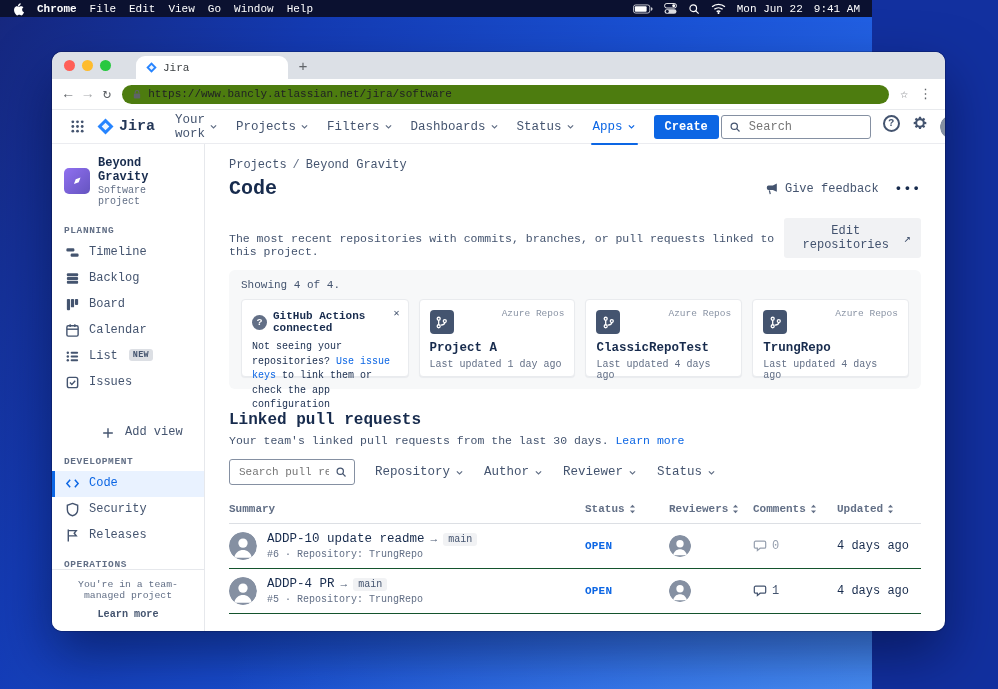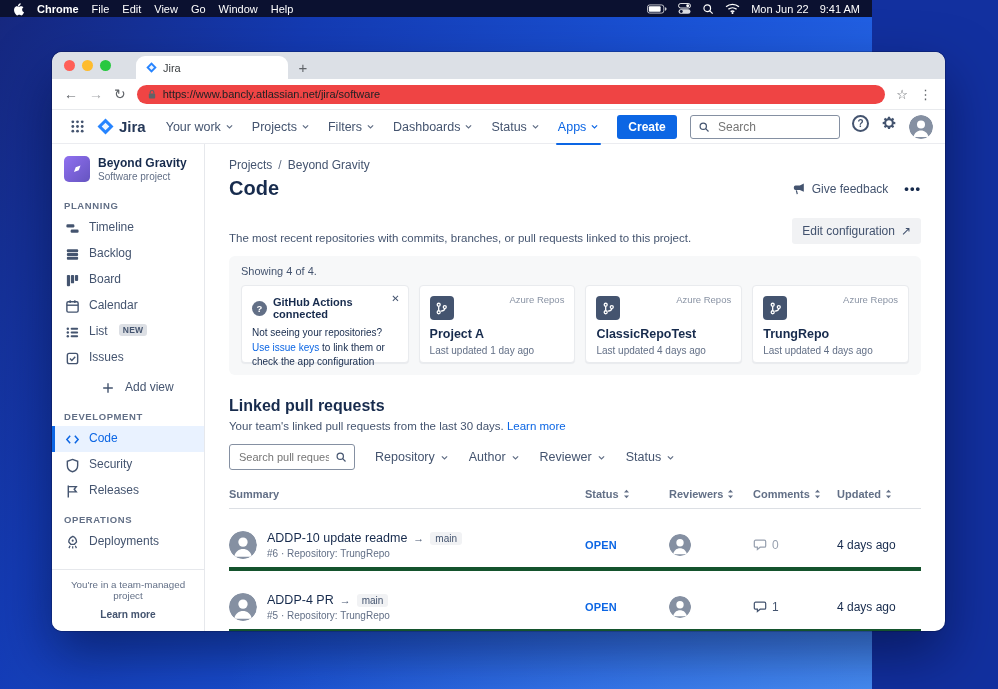--- a/index.html
+++ b/index.html
@@ -6,21 +6,21 @@
   html,body { margin:0; padding:0; }
   body {
     width:998px; height:689px; overflow:hidden;
     font-family:"Liberation Sans", sans-serif;
     background:#12309f;
   }
   svg { display:block; }
 
   
   .desktop { position:relative; width:872px; height:689px;
-    background:linear-gradient(118deg,#16277e 0%,#143bb4 26%,#1a52d6 55%,#2465e8 78%,#2e77f2 100%); }
+    background:linear-gradient(118deg,#16277e 0%,#143bb4 26%,#1a52d6 55%,#2465e8 78%,#2e77f2 100%);font-family:Liberation Mono, monospace; }
   .desktop::before { content:""; position:absolute; inset:0; pointer-events:none;
     background:linear-gradient(100deg, rgba(90,160,255,0) 35%, rgba(96,166,255,.5) 100%);
     clip-path:polygon(100% 38%, 100% 100%, 0 100%, 0 88%); }
 
   
   .menubar { position:absolute; top:0; left:0; right:0; height:17px;
     background:#0b1130; color:#fff; display:flex; align-items:center;
     padding:0 12px; font-size:11px; gap:13px; z-index:50; }
   .menubar .app-name { font-weight:700; }
   .mb-right { margin-left:auto; display:flex; align-items:center; gap:11px; }
@@ -34,21 +34,21 @@
   .traffic { position:absolute; left:12px; top:8px; display:flex; gap:7px; }
   .traffic span { width:11px; height:11px; border-radius:50%; }
   .tl-red{background:#ff5f57;} .tl-yellow{background:#febc2e;} .tl-green{background:#28c840;}
   .tab { margin-left:84px; width:152px; height:23px; background:#fff; border-radius:9px 9px 0 0;
     display:flex; align-items:center; gap:6px; padding:0 10px; font-size:11px; color:#3c4043; }
   .newtab { width:22px; height:22px; display:flex; align-items:center; justify-content:center;
     color:#5f6368; font-size:15px; margin-left:4px; margin-bottom:1px; }
   .toolbar { height:31px; background:#fff; border-bottom:1px solid #e8eaed; flex:none;
     display:flex; align-items:center; gap:11px; padding:0 12px; color:#5f6368; font-size:14px; }
   .nav-arrow { font-size:14px; line-height:1; }
-  .urlbar { flex:1; height:19px; background:#ef4444; border-radius:10px;
+  .urlbar { flex:1; height:19px; background:#4d7c0f; border-radius:10px;
     display:flex; align-items:center; gap:6px; padding:0 10px; font-size:11px; color:#202124; }
   .toolbar .star { font-size:13px; } .toolbar .kebab { font-size:13px; letter-spacing:1px; }
 
   
   .jira { flex:1; display:flex; flex-direction:column; min-height:0; }
   .jira-nav { height:34px; flex:none; display:flex; align-items:center; gap:2px;
     padding:0 12px; border-bottom:1px solid #EBECF0; position:relative; }
   .appswitcher { padding:4px 6px; }
   .brand { display:flex; align-items:center; gap:5px; margin:0 10px 0 4px;
     font-size:15px; font-weight:700; color:#253858; }
@@ -87,21 +87,21 @@
   .section-label { font-size:9.5px; font-weight:700; letter-spacing:.6px; color:#626F86;
     padding:10px 12px 4px; }
   .side-item { display:flex; align-items:flex-start; gap:9px; padding:5px 12px;
     font-size:12px; color:#44546F; }
   .side-item .sicon { width:16px; height:16px; flex:none; color:#44546F;
     display:flex; align-items:center; justify-content:center; }
   .side-item.selected { background:#E9F2FF; color:#0C66E4; box-shadow:inset 3px 0 0 0 #0C66E4; }
   .side-item.selected .sicon { color:#0C66E4; }
   .new-badge { font-size:8.5px; font-weight:700; letter-spacing:.3px; color:#44546F;
     background:#DCDFE4; border-radius:3px; padding:1px 4px; margin-left:2px; }
-  .add-view { margin-top:4px;padding-left:48px; }
+  .add-view { margin-top:24px;padding-left:48px; }
   .gap-top { margin-top:14px; }
   .sidebar-footer { position:absolute; left:0; right:0; bottom:0; background:#fff;
     border-top:1px solid #E6E8EC; text-align:center; padding:9px 8px 11px; }
   .footer-note { font-size:9.8px; color:#626F86; }
   .footer-link { font-size:10.2px; color:#44546F; font-weight:600; margin-top:8px; }
 
   
   .content { flex:1; min-width:0; padding:14px 24px 0; overflow:hidden; }
   .breadcrumb { display:flex; gap:6px; font-size:12px; color:#44546F; }
   .breadcrumb .sep { color:#626F86; }
@@ -146,21 +146,21 @@
     font-family:inherit; color:#172B4D; background:transparent; }
   .filter-btn { display:flex; align-items:center; gap:5px; font-size:12.5px; color:#44546F; font-weight:500; }
   .filter-btn .chev { color:#626F86; }
 
   .pr-table { margin-top:14px; }
   .pr-head { display:flex; align-items:center; font-size:11px; font-weight:600; color:#626F86;
     padding:4px 0 8px; border-bottom:1px solid #DCDFE4; }
   .col-summary { flex:1; min-width:0; }
   .col-status, .col-reviewers, .col-comments, .col-updated { width:84px; flex:none;
     display:flex; align-items:center; gap:4px; }
-  .pr-row { display:flex; align-items:center; padding:8px 0; border-bottom:4px solid #14532d;margin-top:14px; }
+  .pr-row { display:flex; align-items:center; padding:8px 0; border-bottom:1px solid #14532d; }
   .summary-cell { display:flex; align-items:center; gap:10px; }
   .pr-title-line { font-size:12.5px; color:#172B4D; display:flex; align-items:center; gap:6px; }
   .arrow-right { color:#44546F; font-size:11px; }
   .branch-badge { background:#F1F2F4; border-radius:3px; padding:1px 5px; font-size:10px; color:#44546F; }
   .pr-meta { font-size:10px; color:#626F86; margin-top:3px; }
   .status-text { color:#0C66E4; font-weight:700; font-size:11px; letter-spacing:.2px; }
   .comments-cell { display:flex; align-items:center; gap:5px; font-size:12px; }
   .comments-muted { color:#97A0AF; }
   .comments-dark { color:#44546F; }
   .updated-cell { font-size:12px; color:#172B4D; }
@@ -530,21 +530,21 @@
               </span>
               <span class="more-btn">•••</span>
             </div>
           </div>
 
           <div class="section-header">
             <div>
               <div class="desc">The most recent repositories with commits, branches, or pull requests linked to this project.</div>
             </div>
             <button class="edit-btn">
-              <span>Edit configuration</span>
+              <span>Edit repositories</span>
               <span>↗</span>
             </button>
           </div>
 
           <div class="repo-panel">
             <div class="showing">Showing 4 of 4.</div>
             <div class="cards">
 
               <div class="card gh-card">
                 <div class="gh-head">

